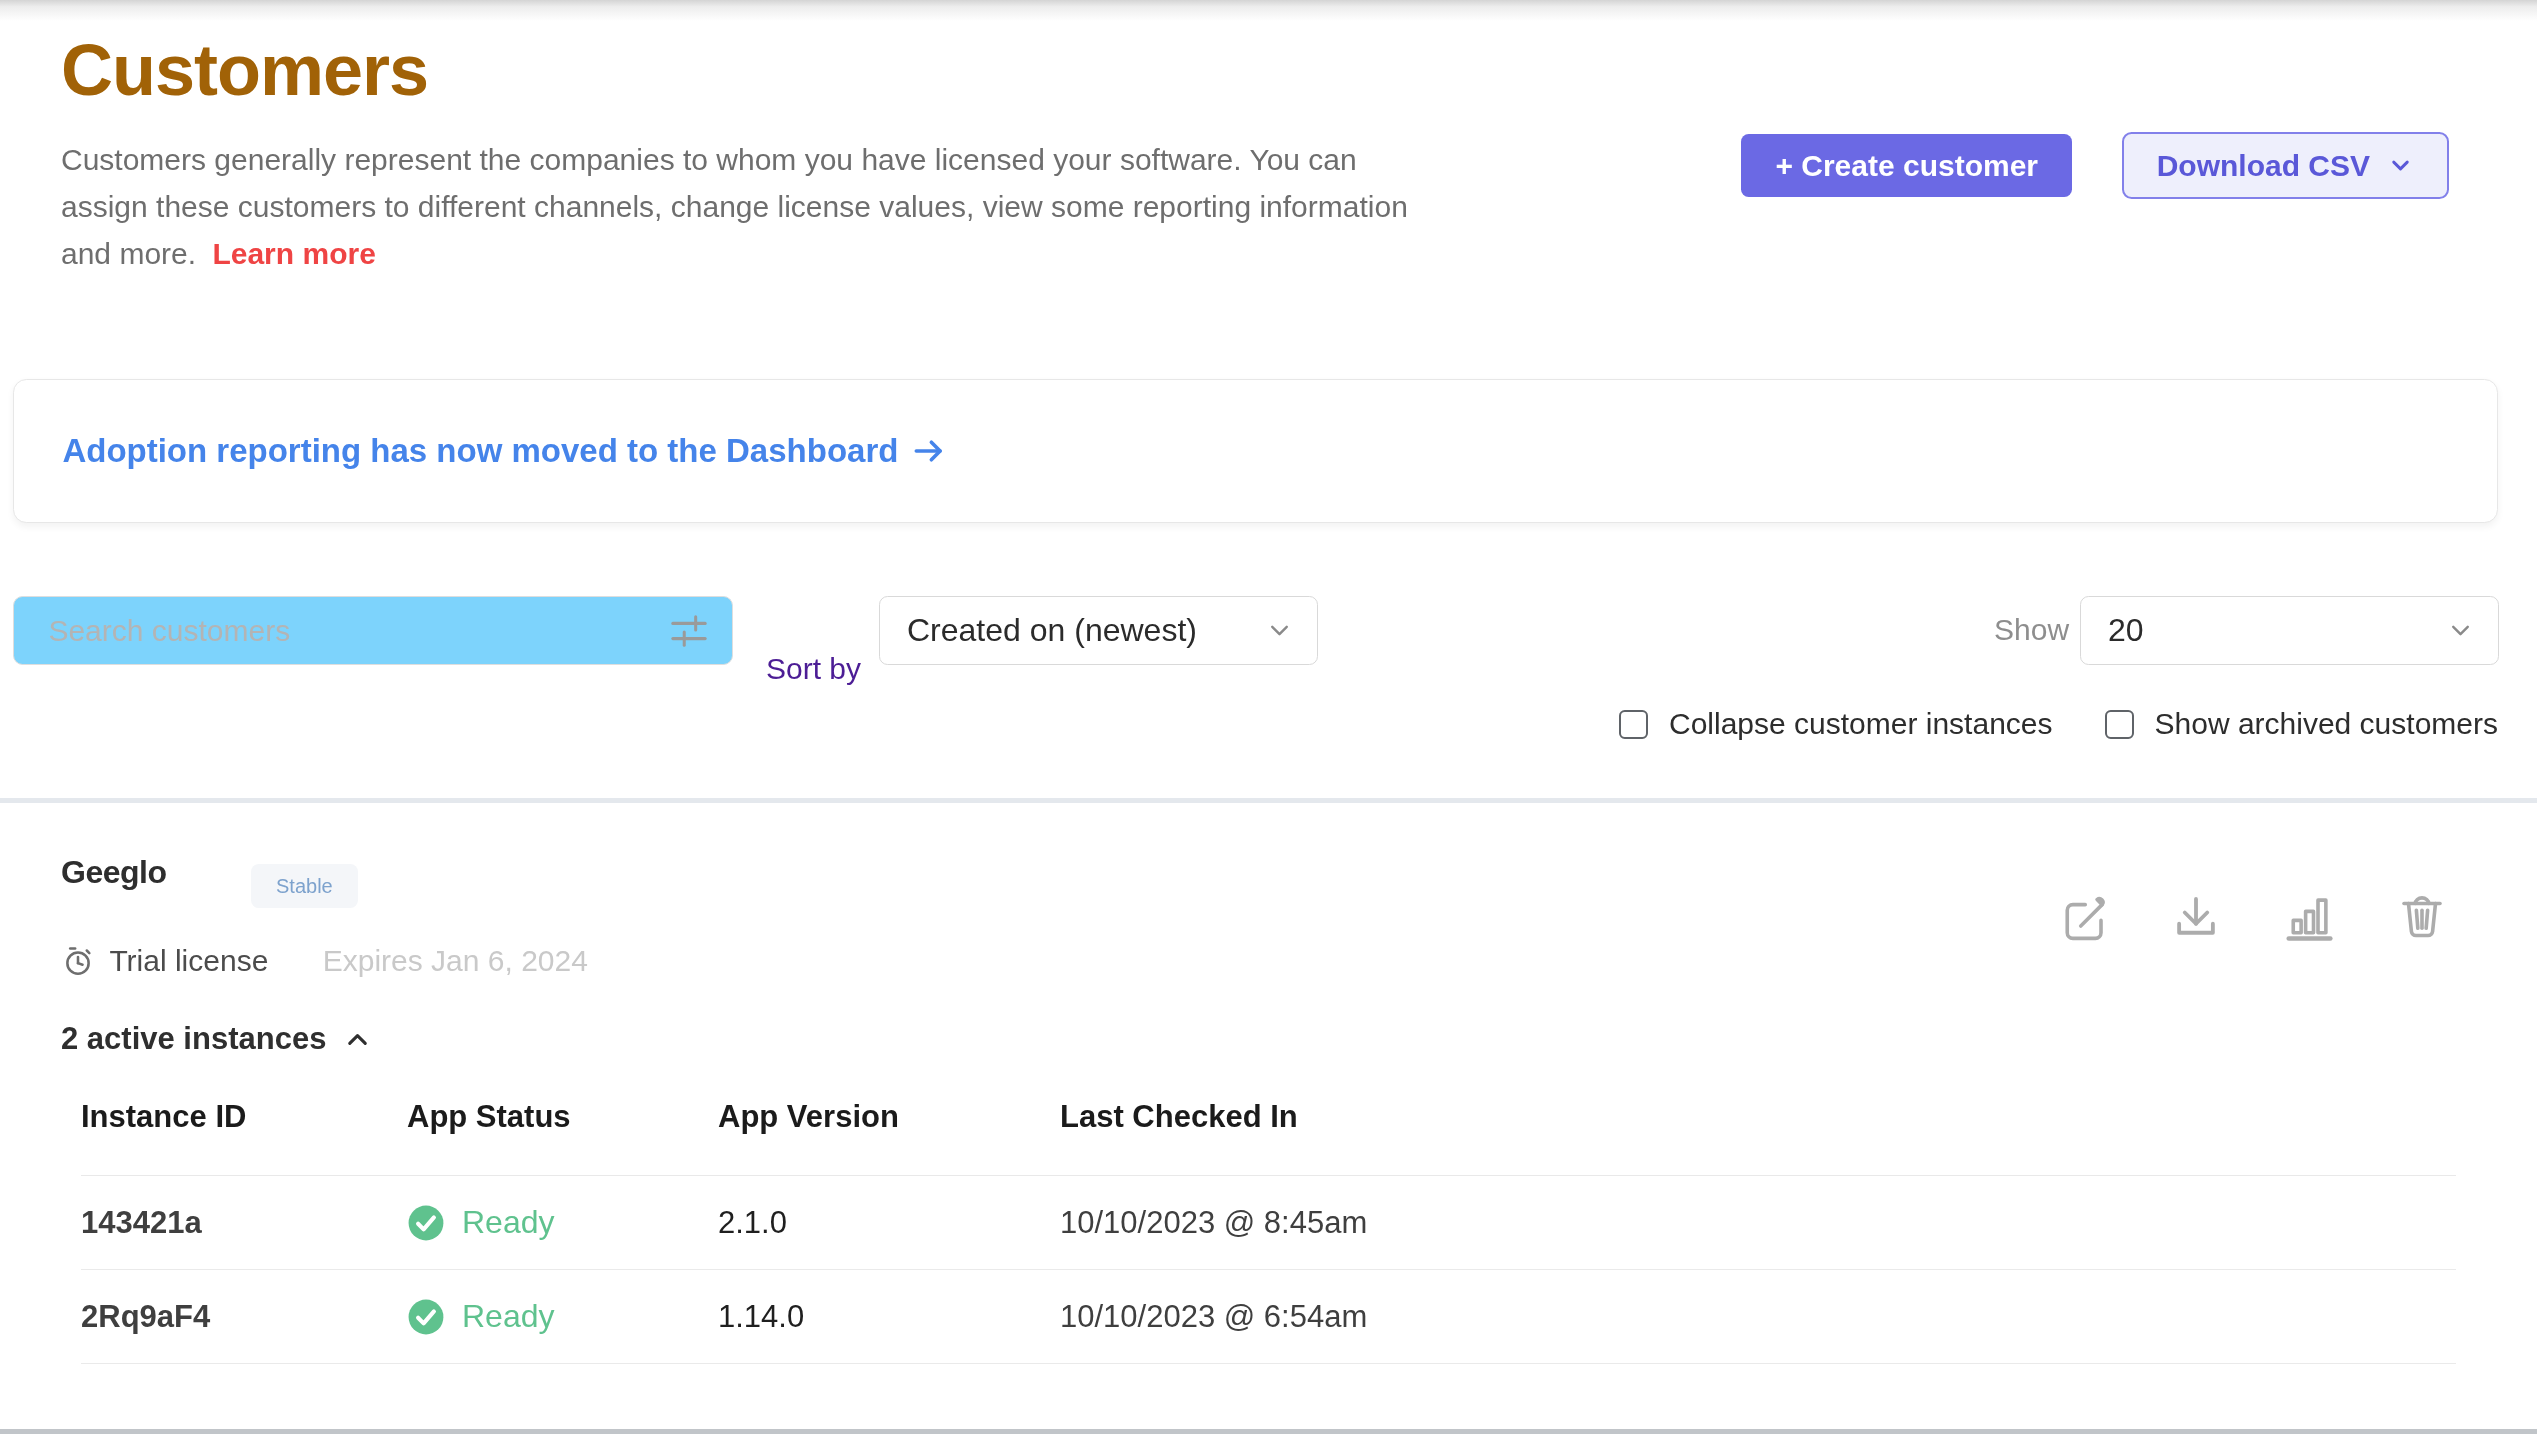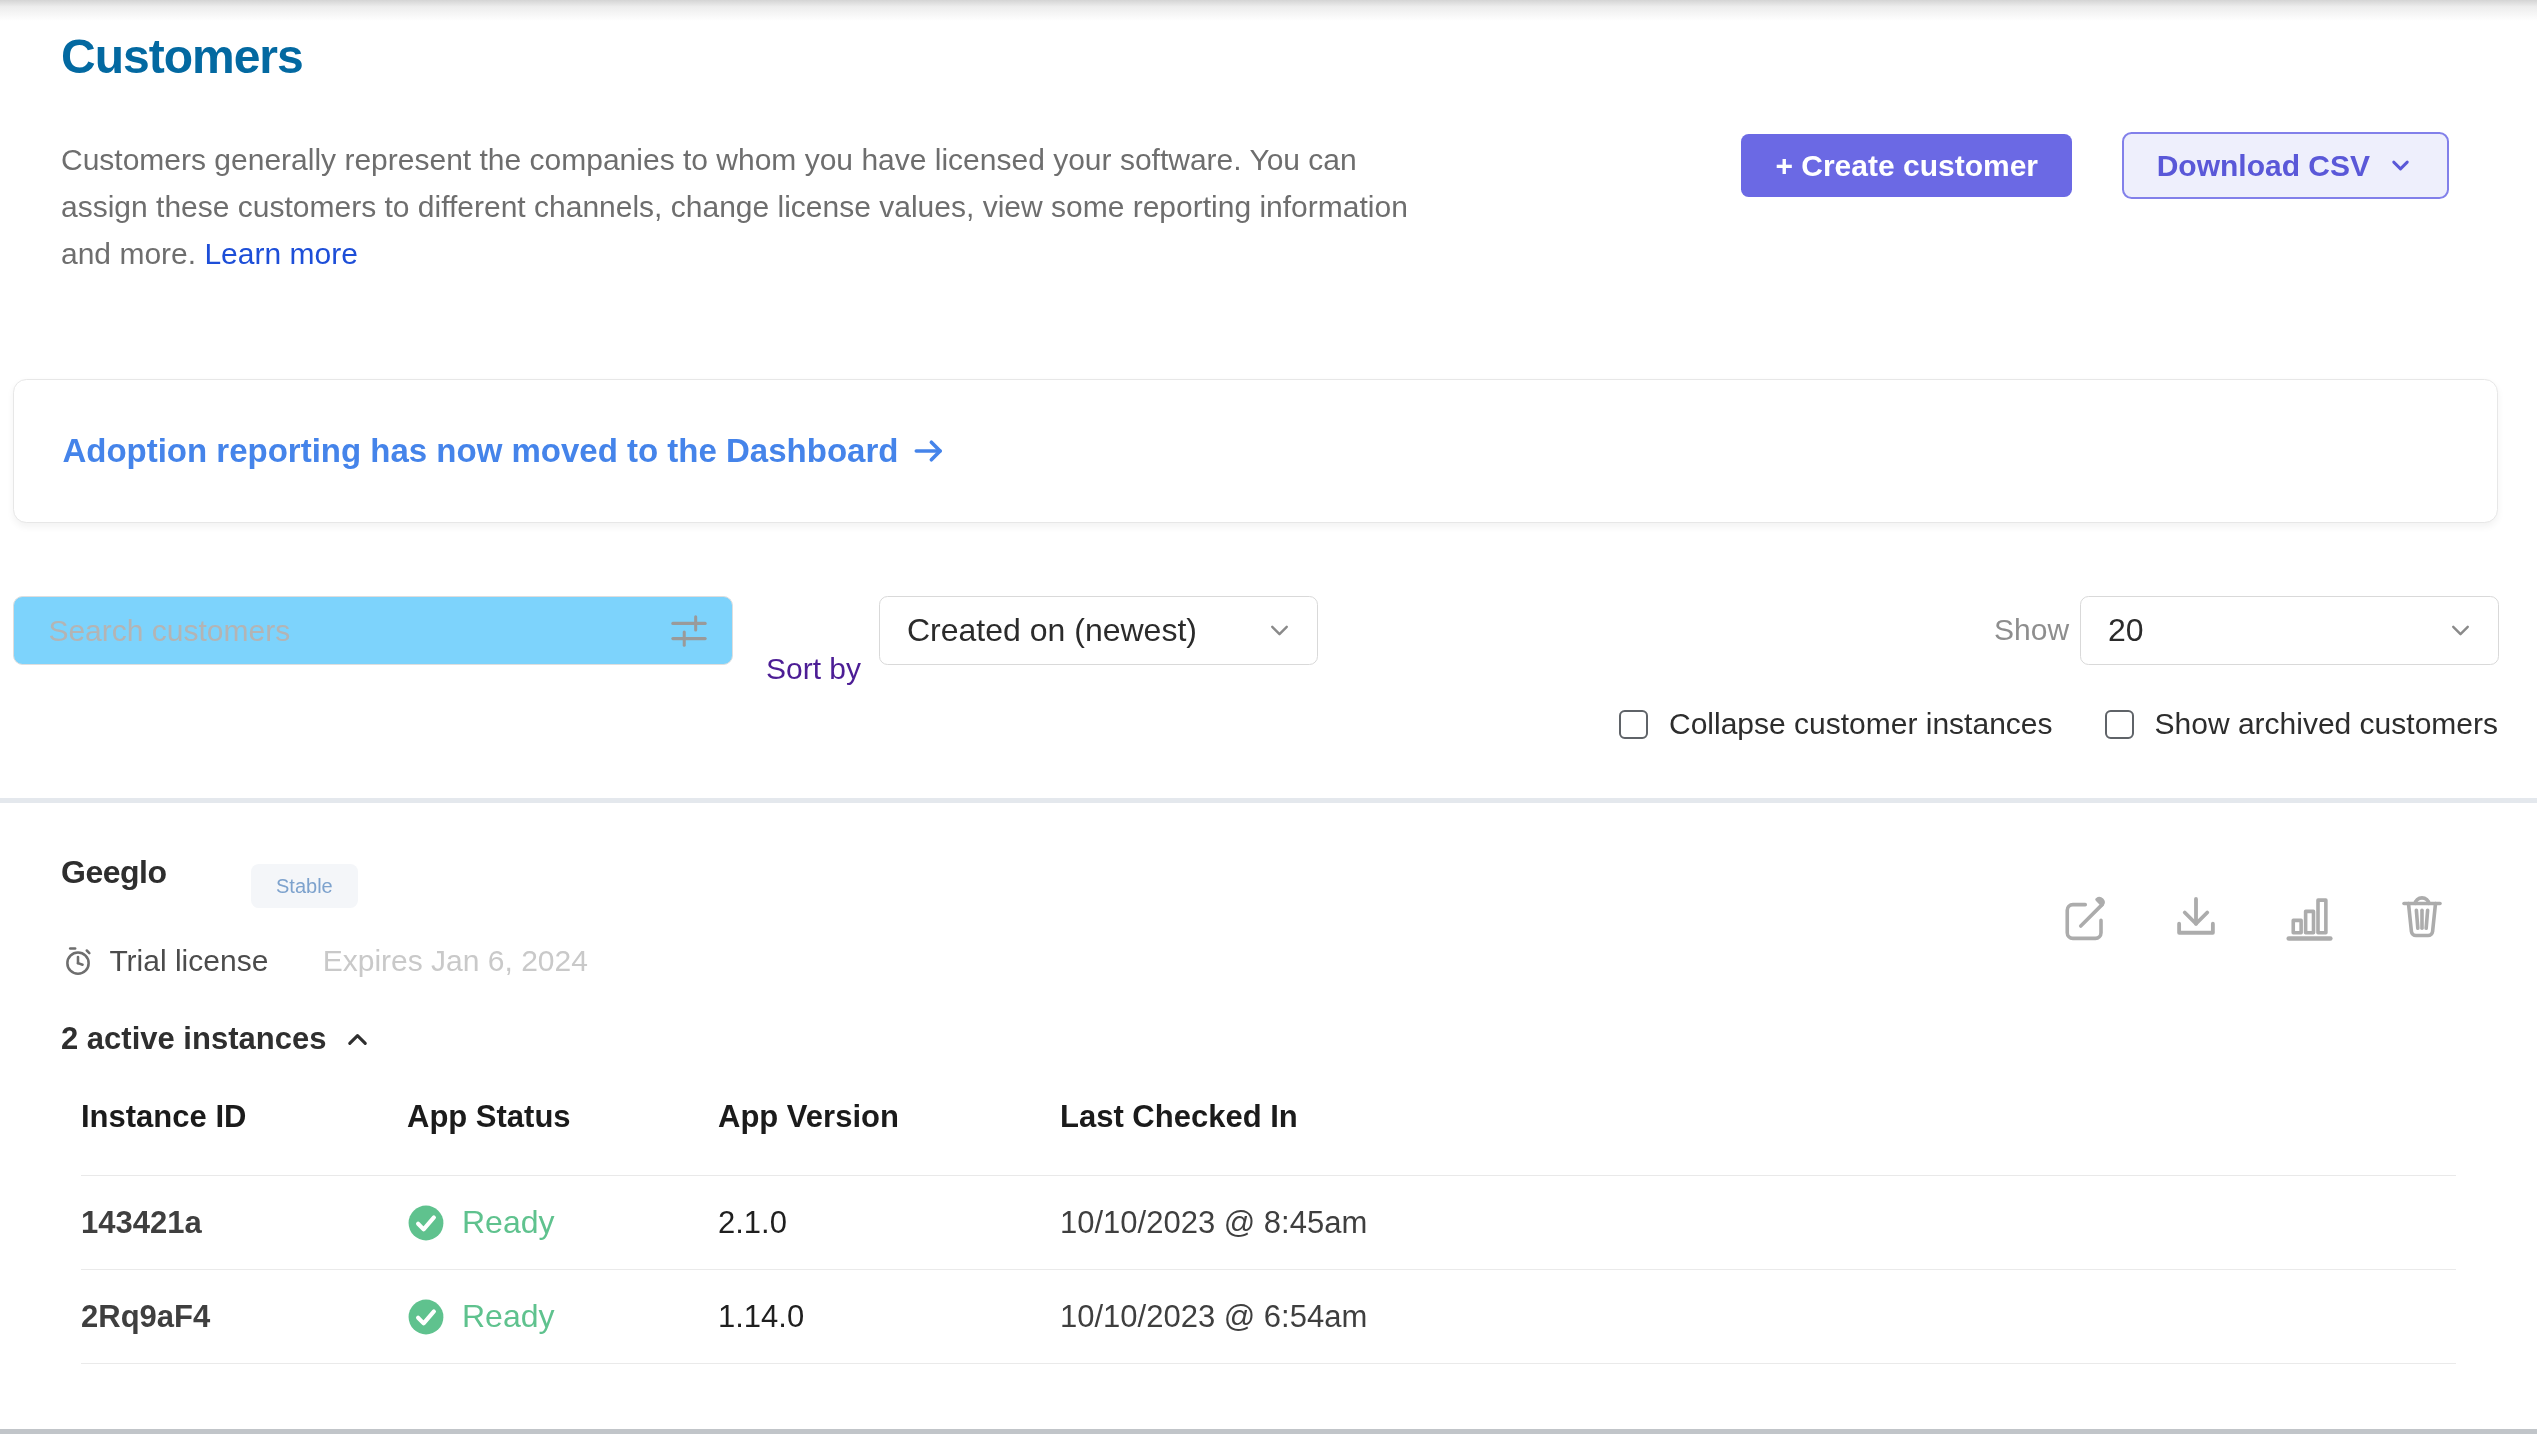--- a/index.html
+++ b/index.html
@@ -11,27 +11,27 @@
     height: 1452px;
     background: #ffffff;
     overflow: hidden;
   }
   .top-shade {
     position: absolute; top: 0; left: 0; right: 0; height: 21px;
     background: linear-gradient(to bottom, #d4d4d4 0px, #ededed 6.7px, #ffffff 21px);
   }
   .page-title {
     position: absolute; left: 61px; top: 29px;
-    font-size: 48px; font-weight: 700; color: #0369a1; letter-spacing: -1px;
+    font-size: 72px; font-weight: 700; color: #a16207; letter-spacing: -1px;
   }
   .page-desc {
     position: absolute; left: 61px; top: 136px; width: 1609px;
     font-size: 30px; line-height: 47px; color: #6e6e6e;
   }
-  .learn-more { color: #1d4ed8; font-weight: 400; cursor: pointer; }
+  .learn-more { color: #ef4444; font-weight: 700; cursor: pointer; margin-left: 8px; }
   .btn-primary {
     position: absolute; top: 134px; right: 466px; height: 63px;
     display: flex; align-items: center; padding: 0 34px;
     background: #6b69e4; border-radius: 7.7px; border: none;
     color: #ffffff; font-size: 30px; font-weight: 700; cursor: pointer;
     font-family: "Liberation Sans", sans-serif;
   }
   .btn-secondary {
     position: absolute; top: 132px; right: 89px; height: 67px;
     display: flex; align-items: center; gap: 17px; padding: 16px 33px;

